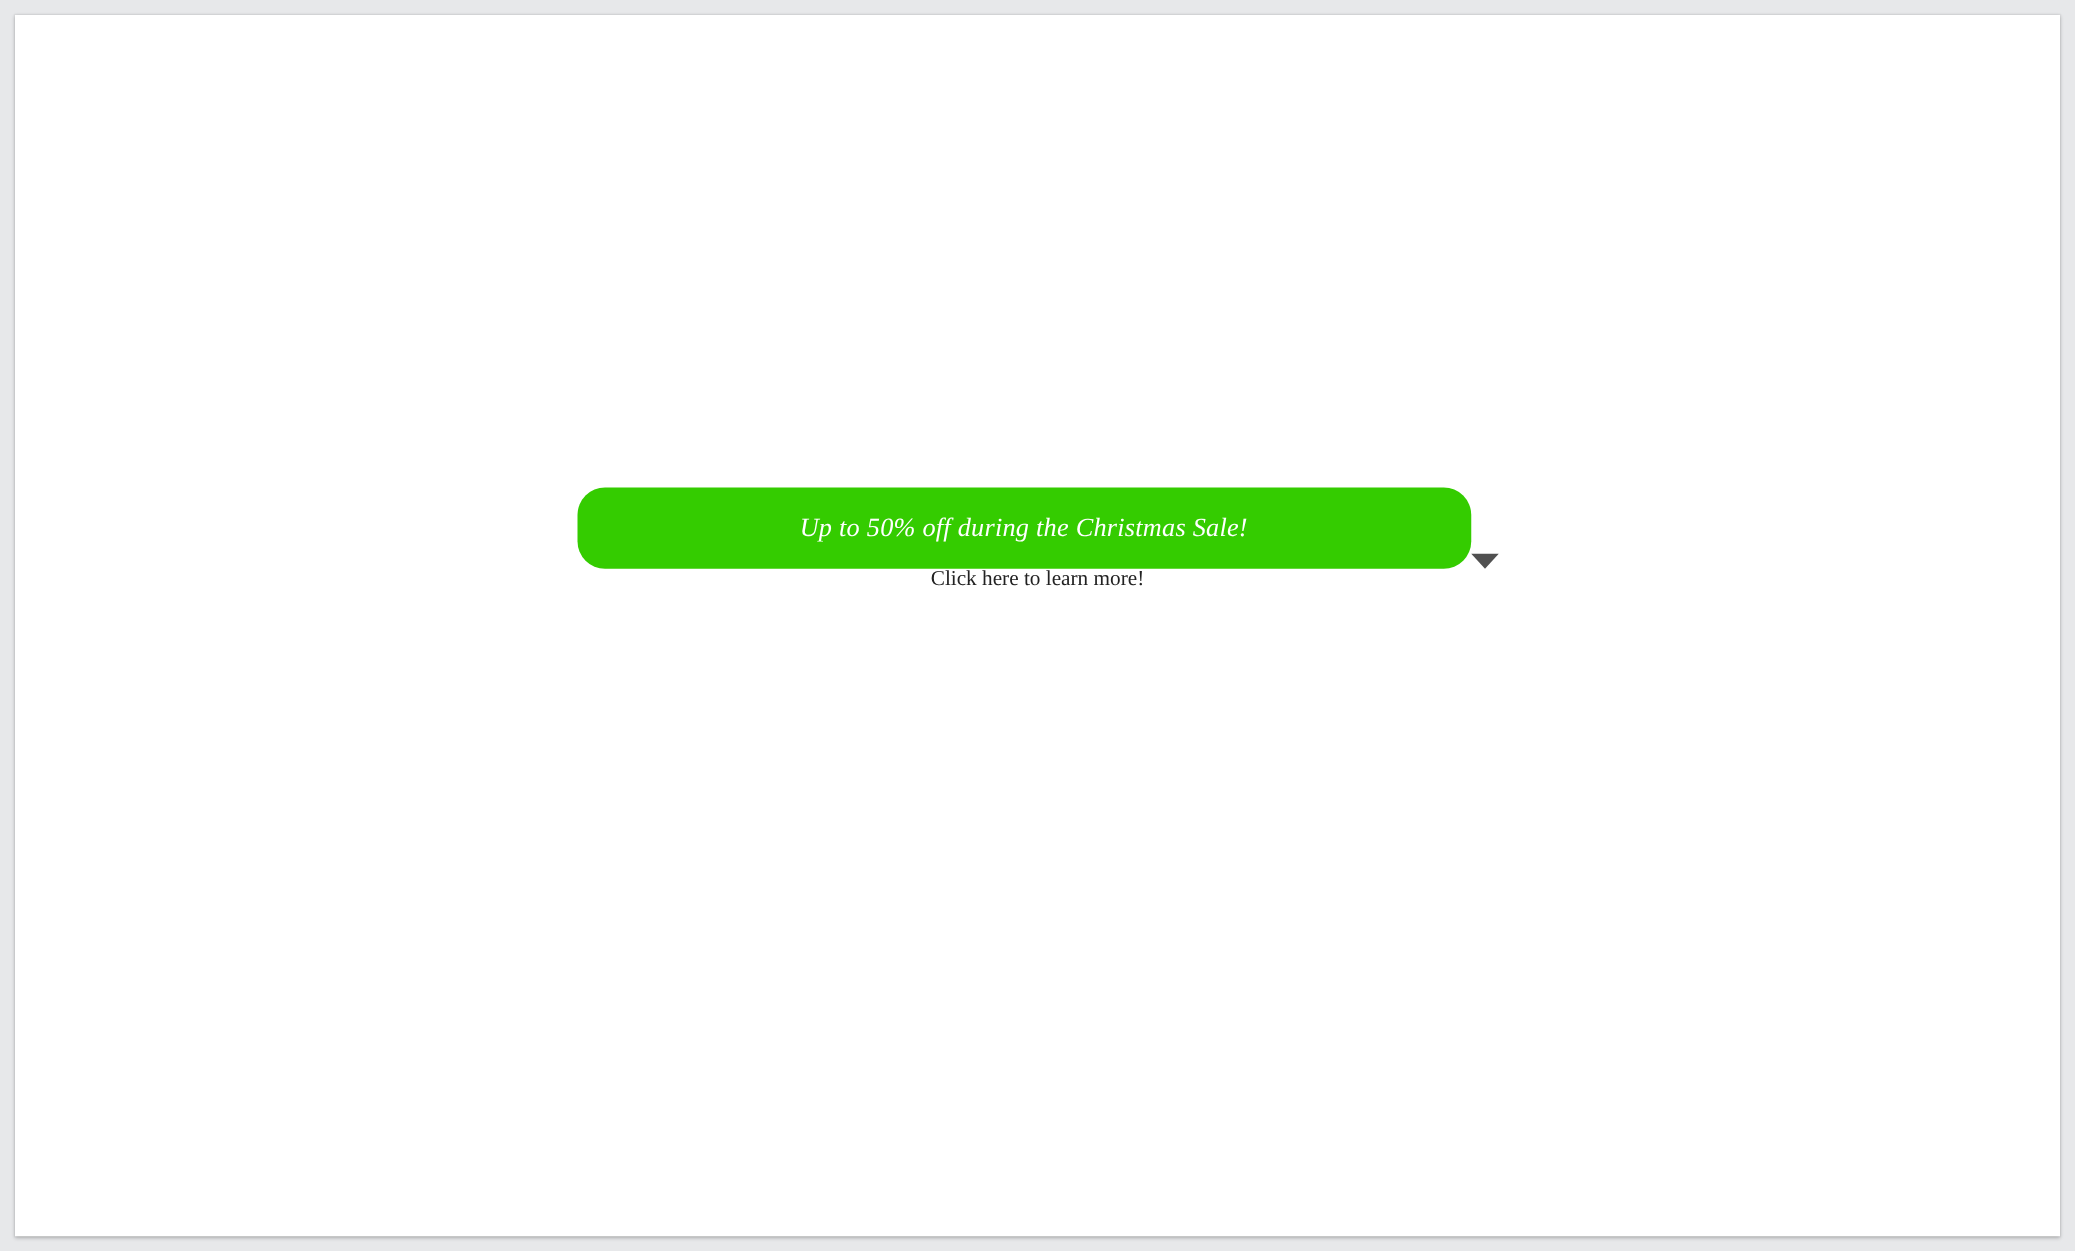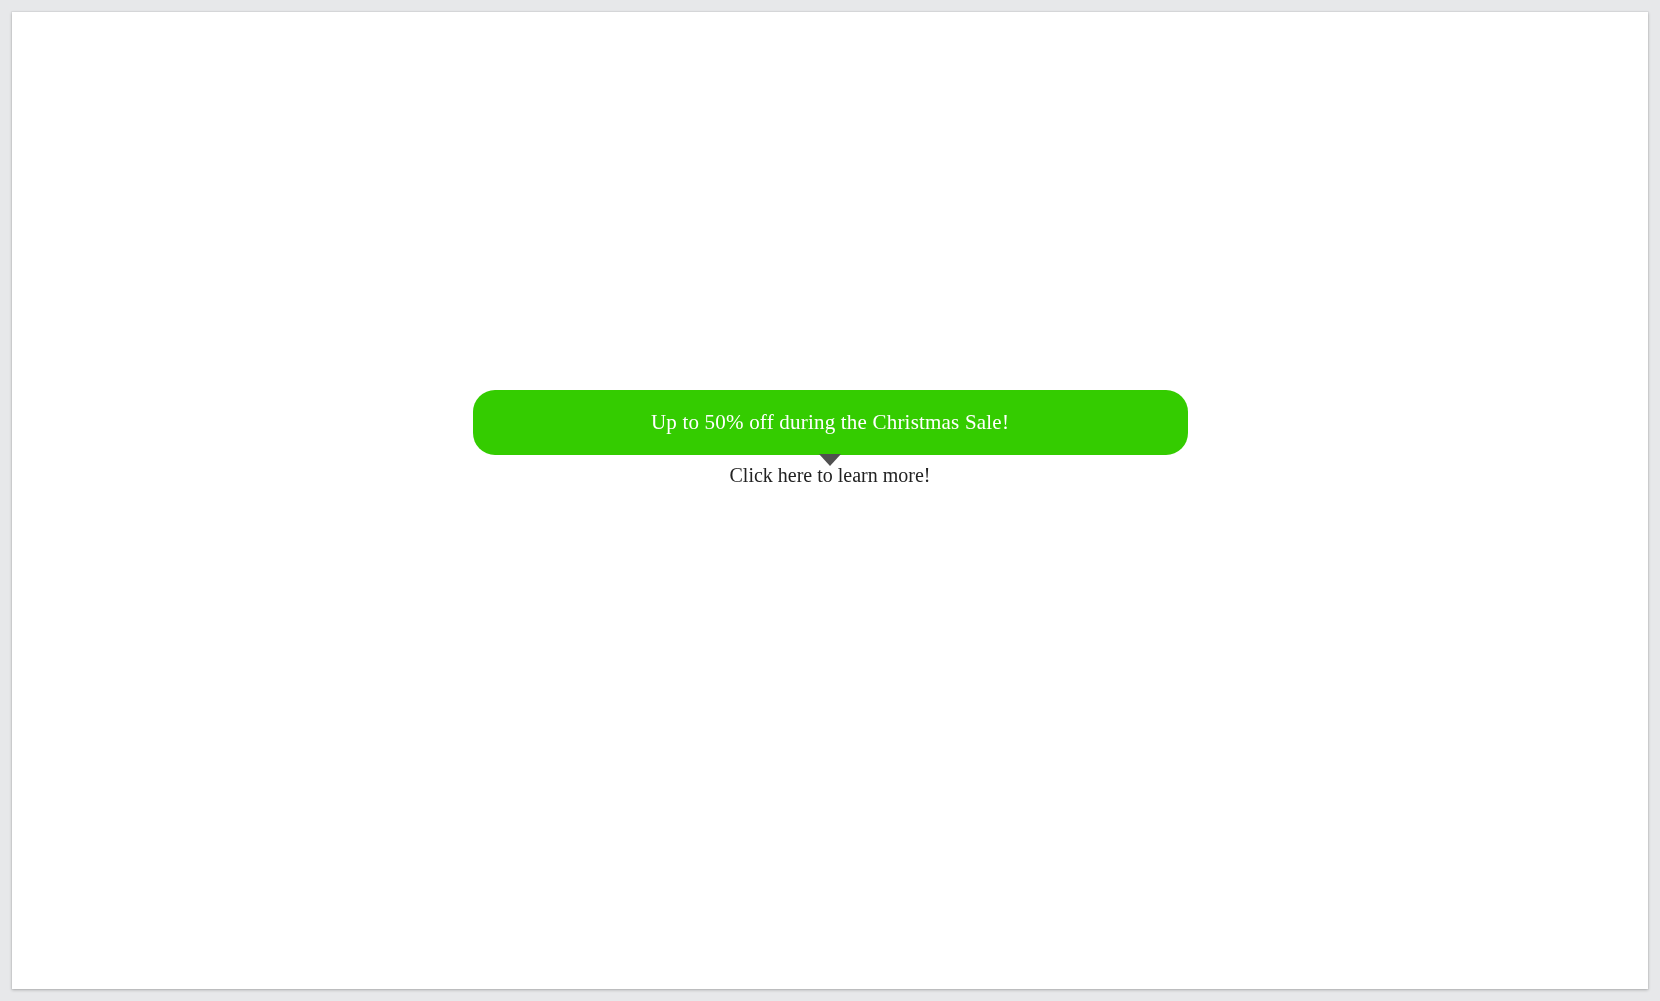--- a/index.html
+++ b/index.html
@@ -28,22 +28,23 @@
       position: absolute;
       top: 378px;
       width: 100%;
       display: flex;
       flex-direction: column;
       align-items: center;
     }
     .tooltip-wrap {
       position: relative;
       display: flex;
-      flex-direction: column;
-      align-items: center;
+      flex-direction: row;
+      align-items: flex-end;
+      font-style: italic;
     }
     .tooltip {
       background: #34cc00;
       color: #ffffff;
       border-radius: 22px;
       padding: 20px 24px;
       width: 715px;
       text-align: center;
       font-size: 21px;
       letter-spacing: 0.2px;
@@ -51,21 +52,21 @@
     .arrow {
       width: 0;
       height: 0;
       border-left: 11px solid transparent;
       border-right: 11px solid transparent;
       border-top: 12px solid #505050;
       margin-top: -1px;
     }
     .link {
       color: #222222;
-      font-size: 20px;
+      font-size: 17px;
       margin-top: -2px;
       cursor: pointer;
     }
   </style>
 </head>
 <body>
 
 <div class="card">
   <div class="content">
     <div class="tooltip-wrap">

